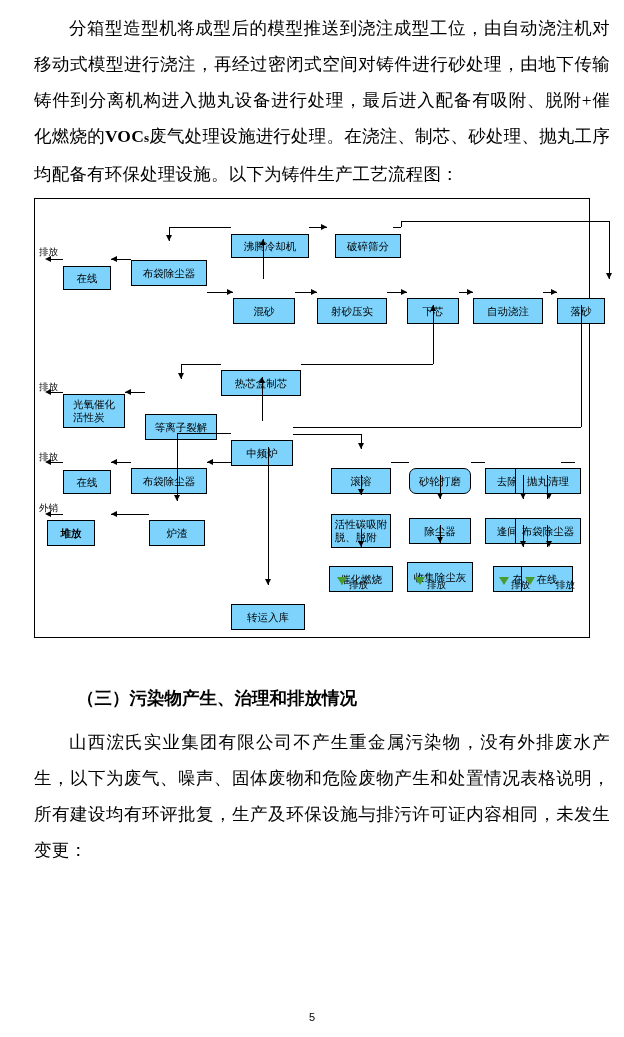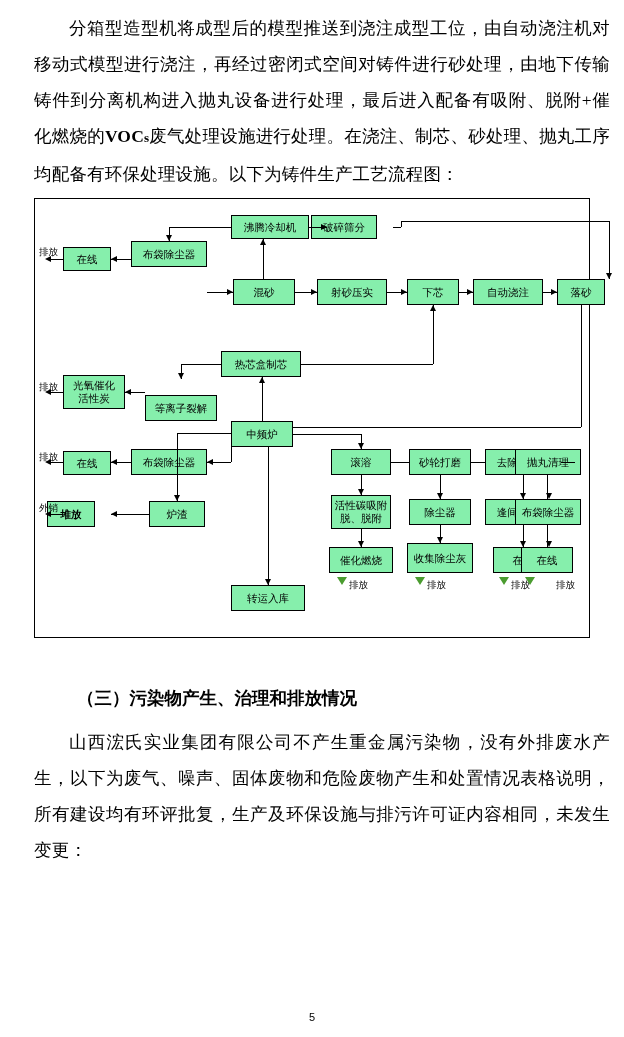--- a/index.html
+++ b/index.html
@@ -62,31 +62,31 @@
     width: 556px;
     height: 440px;
     position: relative;
     box-sizing: border-box;
     margin: 6px 0 0 0;
     background: #fff;
   }
   .fbox {
     position: absolute;
     border: 1px solid #000;
-    background: #86efac;
+    background: #7dd3fc;
     font-family: "Liberation Sans", "DejaVu Sans", sans-serif;
     font-size: 10.5px;
     line-height: 12px;
     display: flex;
     align-items: center;
     justify-content: center;
-    text-align: center;
     box-sizing: border-box;
     color: #000;
     padding: 1px;
+    margin-top: 19px;
   }
   .fline {
     position: absolute;
     background: #000;
   }
   .fline.h { height: 1px; }
   .fline.v { width: 1px; }
   .flabel {
     position: absolute;
     font-family: "Liberation Sans", "DejaVu Sans", sans-serif;
@@ -152,21 +152,21 @@
 </head>
 <body>
 
 <div class="page">
 
   <p class="para indent"><span>分箱型造型机将成型后的模型推送到浇注成型工位，由自动浇注机对移动式模型进行浇注，再经过密闭式空间对铸件进行砂处理，由地下传输铸件到分离机构进入抛丸设备进行处理，最后进入配备有吸附、脱附+催化燃烧的</span><span class="bold"><span>VOC</span><span class="sub">s</span></span><span>废气处理设施进行处理。在浇注、制芯、砂处理、抛丸工序均配备有环保处理设施。以下为铸件生产工艺流程图：</span></p>
 
   <div class="flow-wrap">
 
     <div class="fbox" style="left:196px; top:16px; width:78px; height:24px;">沸腾冷却机</div>
-    <div class="fbox" style="left:276px; top:16px; width:66px; height:24px;">破碎筛分</div>
+    <div class="fbox" style="left:300px; top:16px; width:66px; height:24px;">破碎筛分</div>
 
     <div class="fbox" style="left:28px; top:48px; width:48px; height:24px;">在线</div>
     <div class="fbox" style="left:96px; top:42px; width:76px; height:26px;">布袋除尘器</div>
     <div class="flabel" style="left:4px; top:47px;">排放</div>
 
     <div class="fbox" style="left:198px; top:80px; width:62px; height:26px;">混砂</div>
     <div class="fbox" style="left:282px; top:80px; width:70px; height:26px;">射砂压实</div>
     <div class="fbox" style="left:372px; top:80px; width:52px; height:26px;">下芯</div>
     <div class="fbox" style="left:438px; top:80px; width:70px; height:26px;">自动浇注</div>
     <div class="fbox" style="left:522px; top:80px; width:48px; height:26px;">落砂</div>
@@ -174,21 +174,21 @@
     <div class="fbox" style="left:186px; top:152px; width:80px; height:26px;">热芯盒制芯</div>
 
     <div class="fbox" style="left:28px; top:176px; width:62px; height:34px; white-space:pre-line; line-height:13px;">光氧催化
 活性炭</div>
     <div class="fbox" style="left:110px; top:196px; width:72px; height:26px;">等离子裂解</div>
     <div class="flabel" style="left:4px; top:182px;">排放</div>
 
     <div class="fbox" style="left:196px; top:222px; width:62px; height:26px;">中频炉</div>
 
     <div class="fbox" style="left:296px; top:250px; width:60px; height:26px;">滚溶</div>
-    <div class="fbox" style="left:374px; top:250px; width:62px; height:26px;">砂轮打磨</div>
+    <div class="fbox" style="left:374px; top:250px; width:62px; height:26px;border-radius:7px;">砂轮打磨</div>
     <div class="fbox" style="left:450px; top:250px; width:76px; height:26px;">去除浇冒口</div>
     <div class="fbox" style="left:540px; top:250px; width:66px; height:26px; left:auto; right:8px;">抛丸清理</div>
 
     <div class="fbox" style="left:28px; top:252px; width:48px; height:24px;">在线</div>
     <div class="fbox" style="left:96px; top:250px; width:76px; height:26px;">布袋除尘器</div>
     <div class="flabel" style="left:4px; top:252px;">排放</div>
 
     <div class="fbox" style="left:296px; top:296px; width:60px; height:34px; white-space:pre-line; line-height:13px;">活性碳吸附
 脱、脱附</div>
     <div class="fbox" style="left:374px; top:300px; width:62px; height:26px;">除尘器</div>

